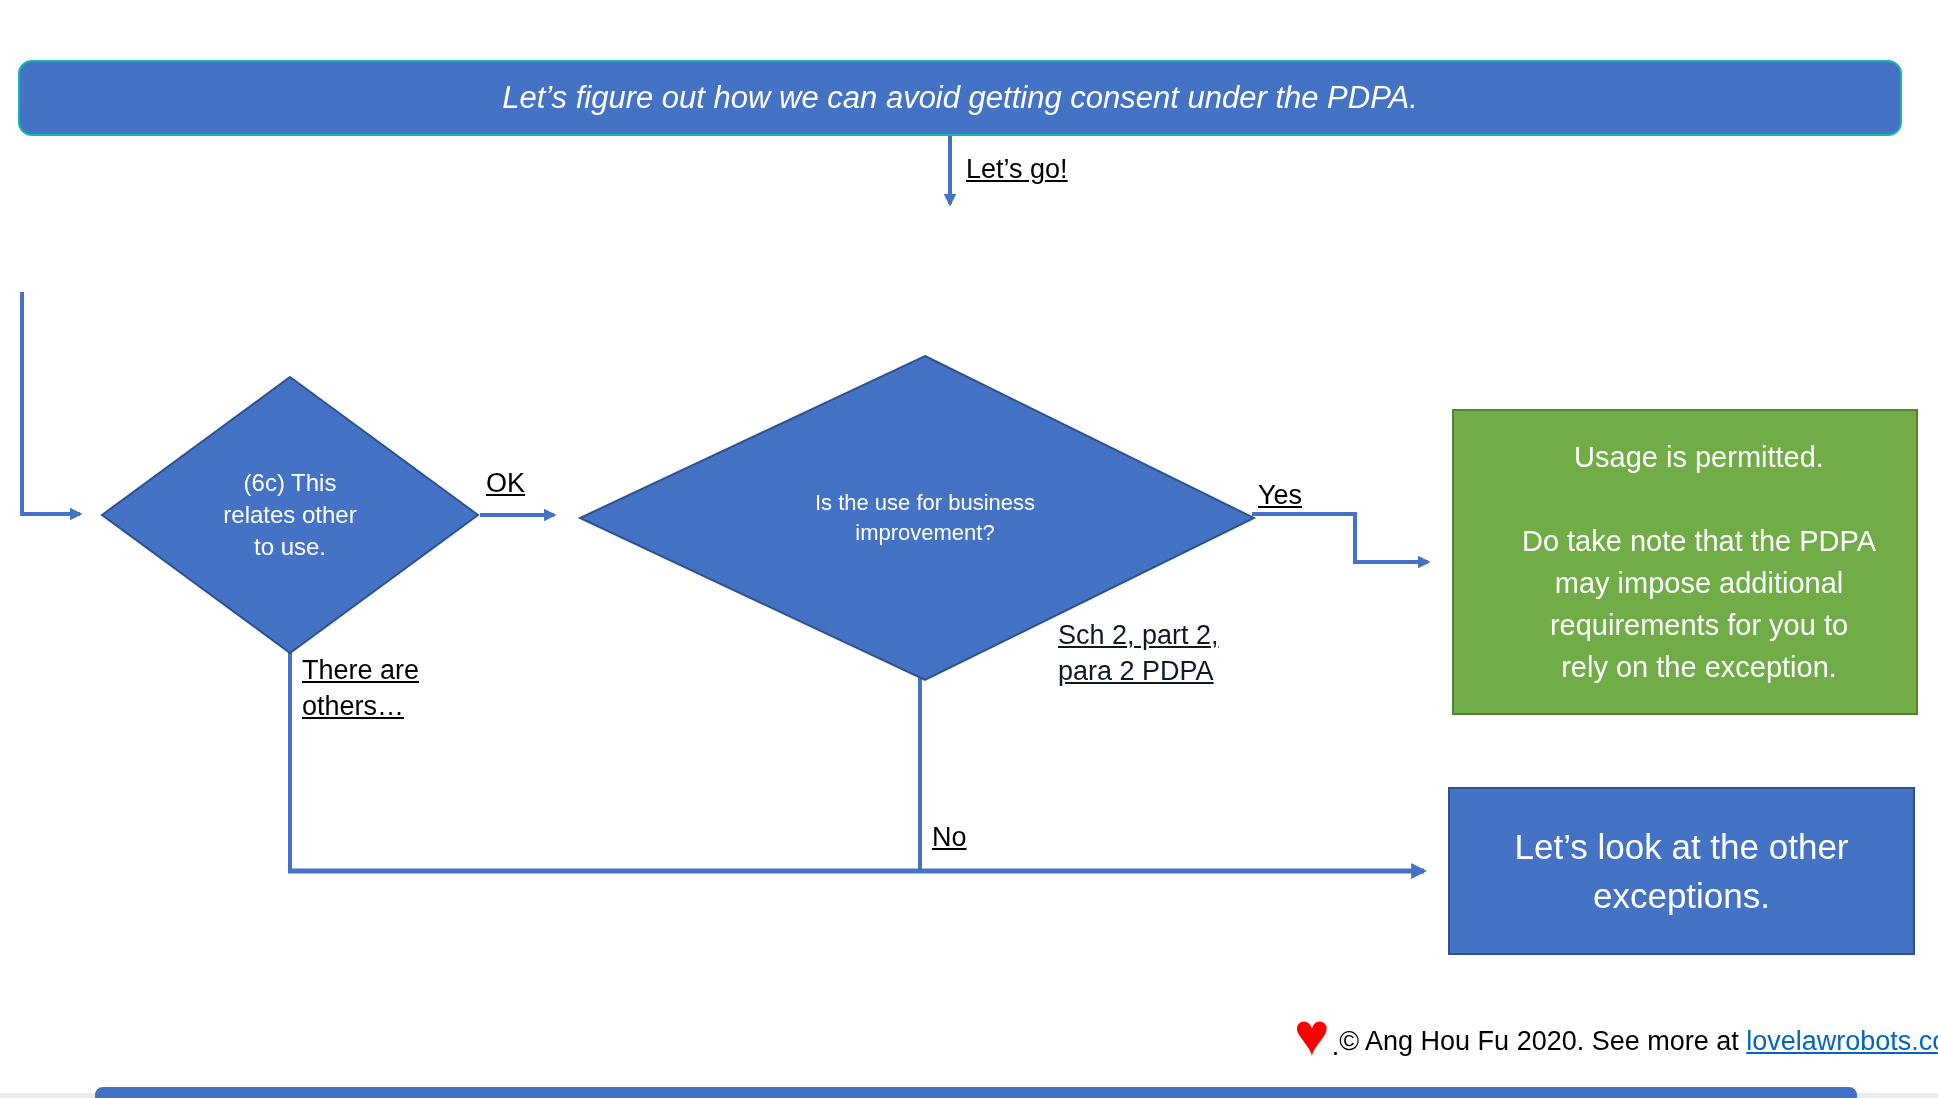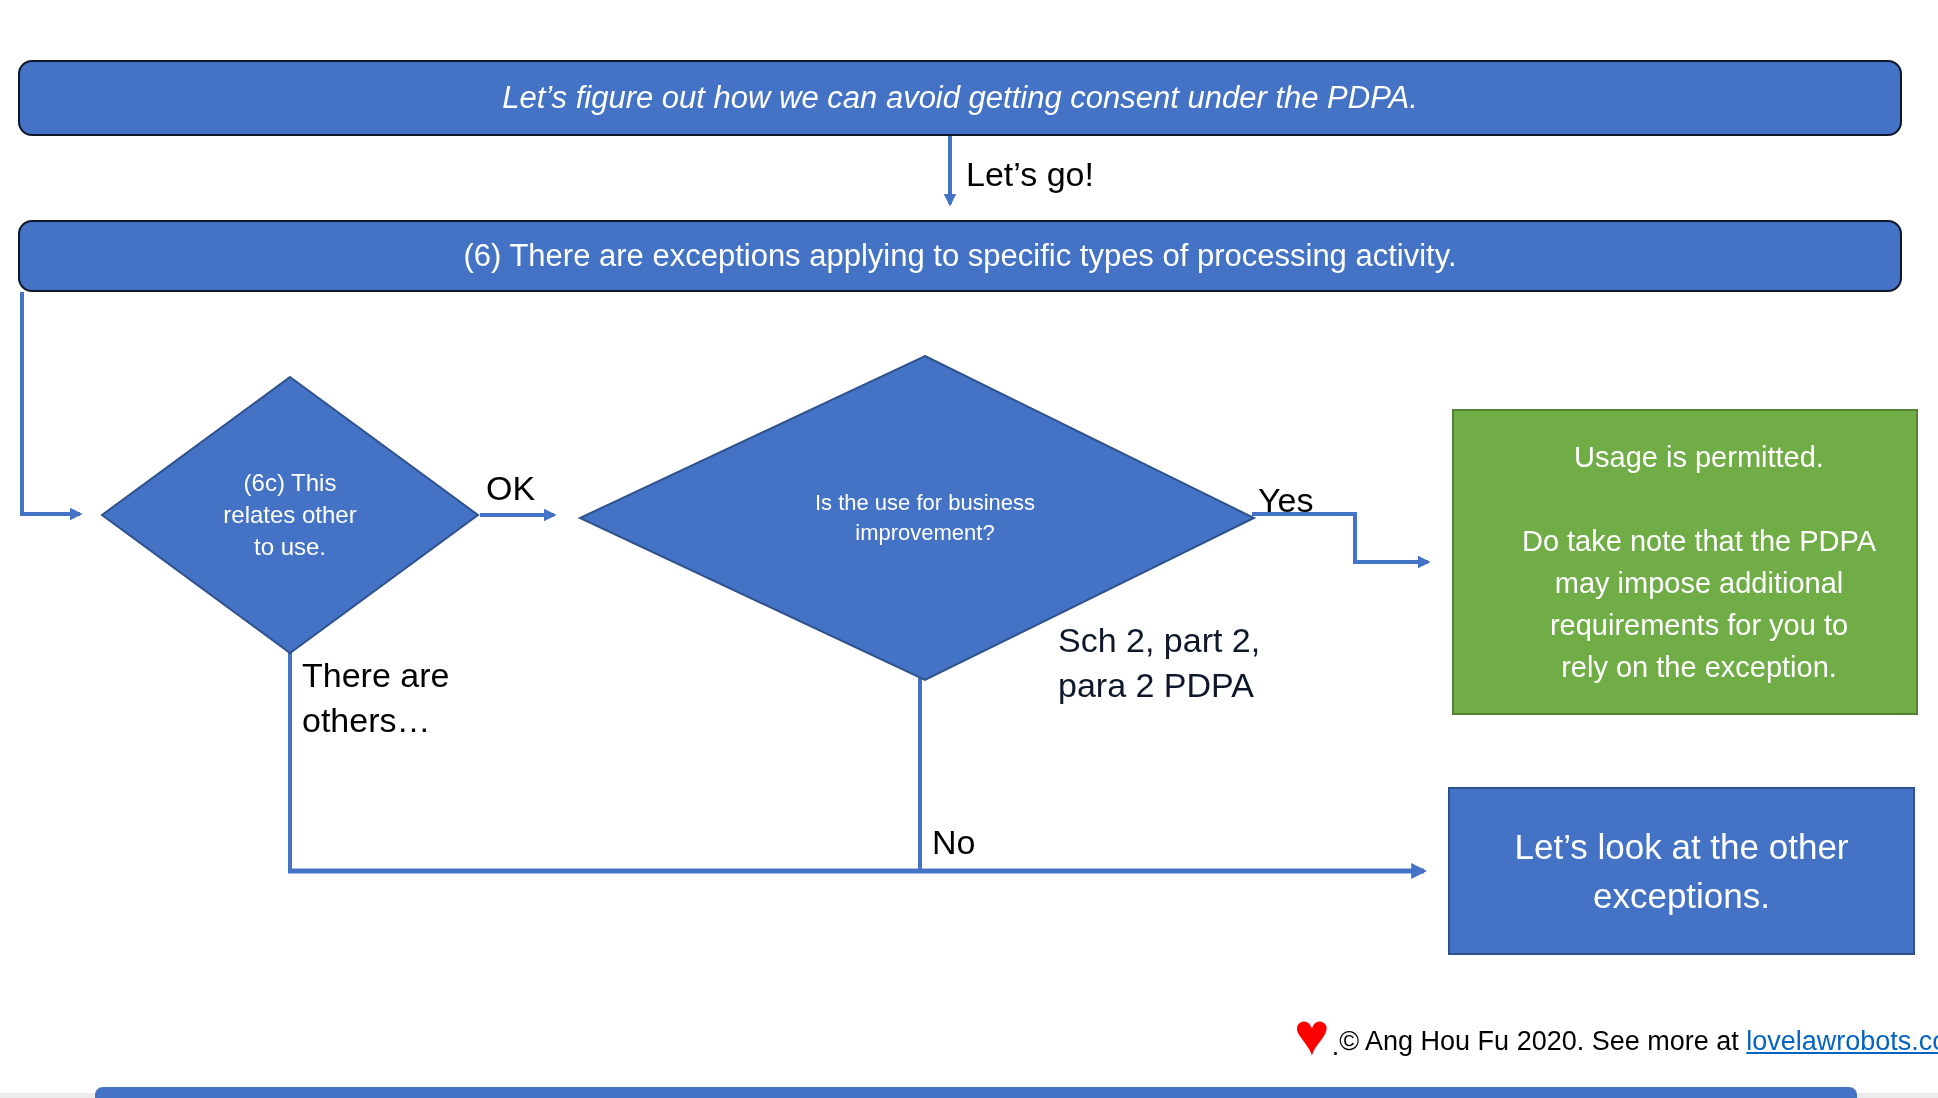--- a/index.html
+++ b/index.html
@@ -9,21 +9,21 @@
   }
   .ml{white-space:pre-line;}
   svg.layer{position:absolute;left:0;top:0;width:1938px;height:1098px;}
 
   
   .node{
     position:absolute;display:flex;align-items:center;justify-content:center;
     text-align:center;color:#fff;box-sizing:border-box;
   }
   .blue-round{
-    background:#4472c4;border:2px solid #0f172a;border-radius:14px;
+    background:#4472c4;border:2px solid #14b8a6;border-radius:14px;
     font-size:31px;
   }
   .title-box{left:18px;top:60px;width:1884px;height:76px;font-style:italic;}
   .exceptions-box{left:18px;top:220px;width:1884px;height:72px;}
   .green-box{
     left:1452px;top:409px;width:466px;height:306px;
     background:#70ad47;border:2px solid #548235;
     font-size:29px;line-height:1.45;padding-left:28px;
   }
   .other-box{
@@ -34,21 +34,21 @@
 
   
   .diamond-text{
     position:absolute;display:flex;align-items:center;justify-content:center;
     text-align:center;color:#fff;
   }
   .d6c-text{left:160px;top:463px;width:260px;height:104px;font-size:24px;line-height:1.33;}
   .business-text{left:705px;top:486px;width:440px;height:64px;font-size:22px;line-height:1.35;}
 
   
-  .label{position:absolute;font-size:34px;color:#000;line-height:1.3;}
+  .label{position:absolute;font-size:27px;color:#000;line-height:1.3;text-decoration:underline;}
   .lets-go-label{left:966px;top:152px;}
   .ok-label{left:486px;top:466px;}
   .yes-label{left:1258px;top:478px;}
   .no-label{left:932px;top:820px;}
   .others-label{left:302px;top:653px;line-height:1.32;}
   .sch-note{left:1058px;top:618px;color:#0f172a;line-height:1.32;}
 
   
   .footer{
     position:absolute;left:1294px;top:1000px;height:62px;
@@ -84,23 +84,20 @@
     <path d="M288,871 L1424,871" stroke="#4472c4" stroke-width="5" fill="none" marker-end="url(#arrowhead)"></path>
 
     <polygon points="290,377 478,515 290,653 102,515" fill="#4472c4" stroke="#2f528f" stroke-width="2"></polygon>
     <polygon points="925,356 1254,518 925,680 580,518" fill="#4472c4" stroke="#2f528f" stroke-width="2"></polygon>
   </svg>
 
   <div class="node blue-round title-box">
     <span>Let’s figure out how we can avoid getting consent under the PDPA.</span>
   </div>
 
-  <div class="node blue-round exceptions-box">
-    <span>(6) There are exceptions applying to specific types of processing activity.</span>
-  </div>
 
   <div class="node green-box ml">
     <span class="ml">Usage is permitted.
 
 Do take note that the PDPA
 may impose additional
 requirements for you to
 rely on the exception.</span>
   </div>
 

